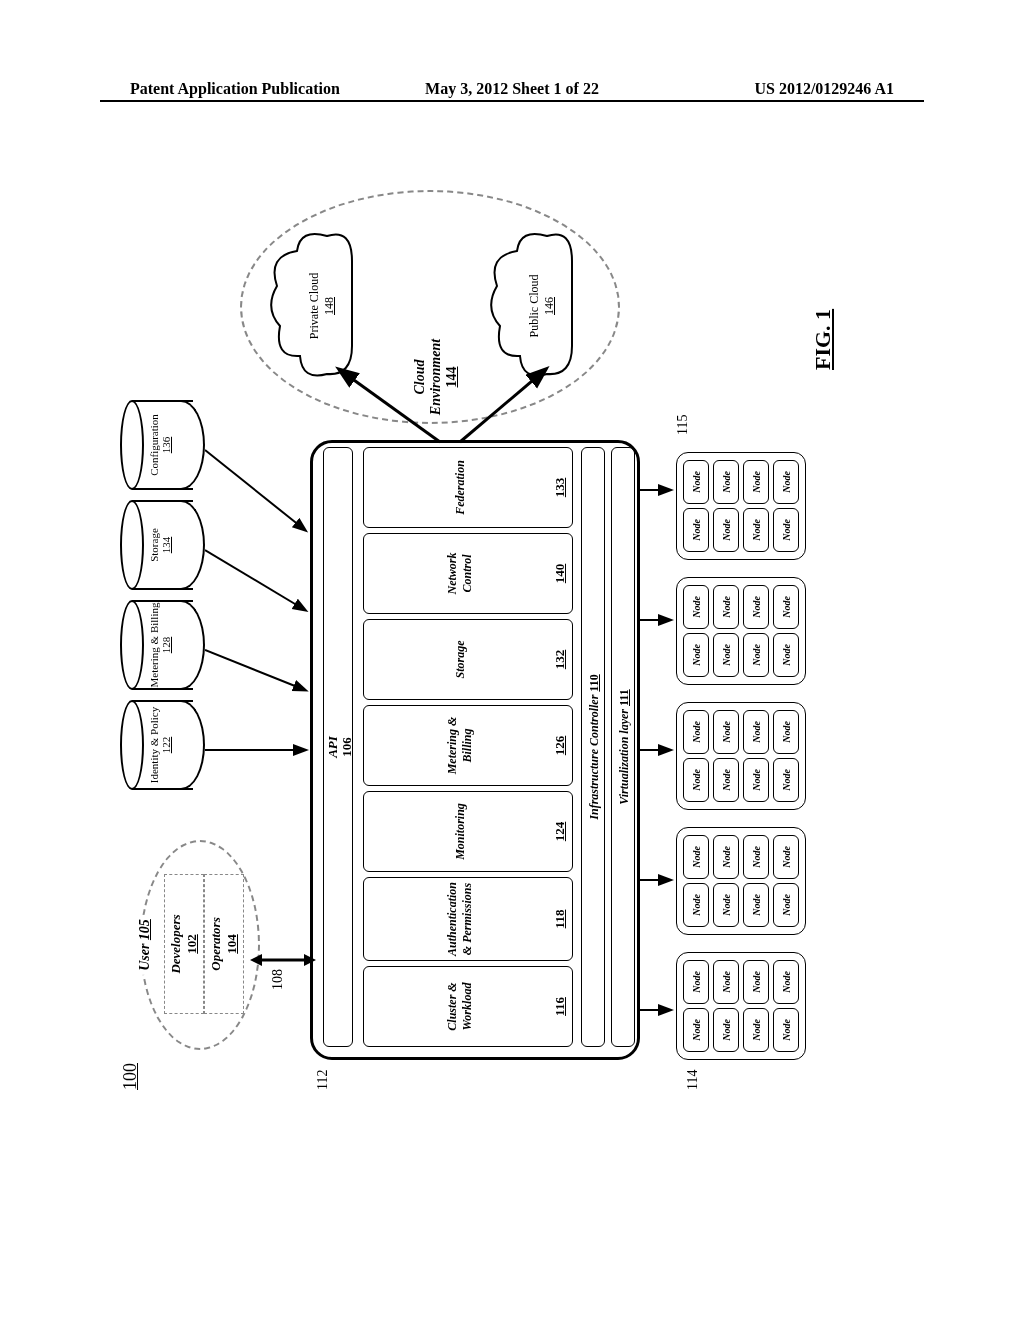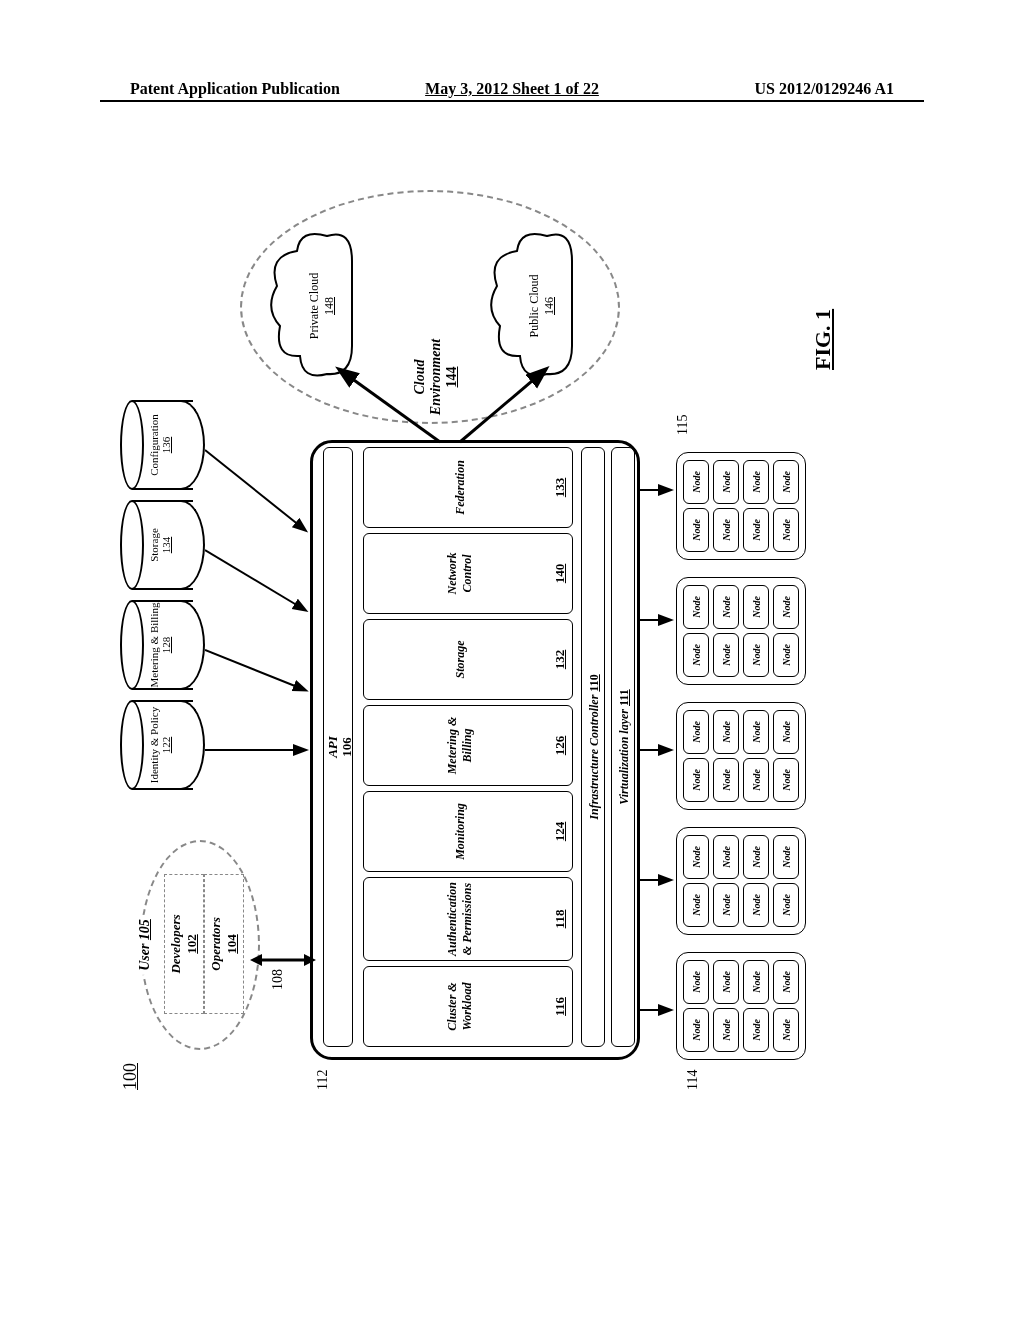--- a/index.html
+++ b/index.html
@@ -1,21 +1,21 @@
 <!DOCTYPE html>
 <html><head>
 <meta charset="utf-8">
 <style>
   * { box-sizing: border-box; margin: 0; padding: 0; }
   body { font-family: "Times New Roman", serif; background: #fff; width: 1024px; height: 1320px; position: relative; }
   .page { position: absolute; top: 0; left: 0; width: 1024px; height: 932px; }
   .header { position: absolute; top: 80px; left: 0; width: 1024px; display: flex; justify-content: space-between; padding: 0 130px; font-size: 16px; font-weight: bold; }
   .header-left { }
   .header-right { }
-  .header-center { position: absolute; left: 50%; transform: translateX(-50%); text-decoration: underline; }
+  .header-center { position: absolute; left: 50%; transform: translateX(-50%); }
   .header-line { position: absolute; top: 100px; left: 100px; width: 824px; height: 2px; background: #000; }
 
   .diagram-viewport { position: absolute; top: 190px; left: 120px; width: 760px; height: 900px; }
   .diagram-rot { position: absolute; top: 50%; left: 50%; transform: translate(-50%,-50%) rotate(-90deg); width: 900px; height: 760px; }
   .diagram { position: absolute; top: 0; left: 0; width: 900px; height: 760px; }
 
   .ref100 { position: absolute; top: 0; left: 0; font-size: 18px; text-decoration: underline; }
 
   .users-ellipse { position: absolute; top: 20px; left: 40px; width: 210px; height: 120px; border: 2px dashed #888; border-radius: 50%; }
   .users-title { position: absolute; top: -5px; left: 50%; transform: translateX(-50%); font-style: italic; font-weight: bold; font-size: 14px; background: #fff; padding: 0 4px; }

